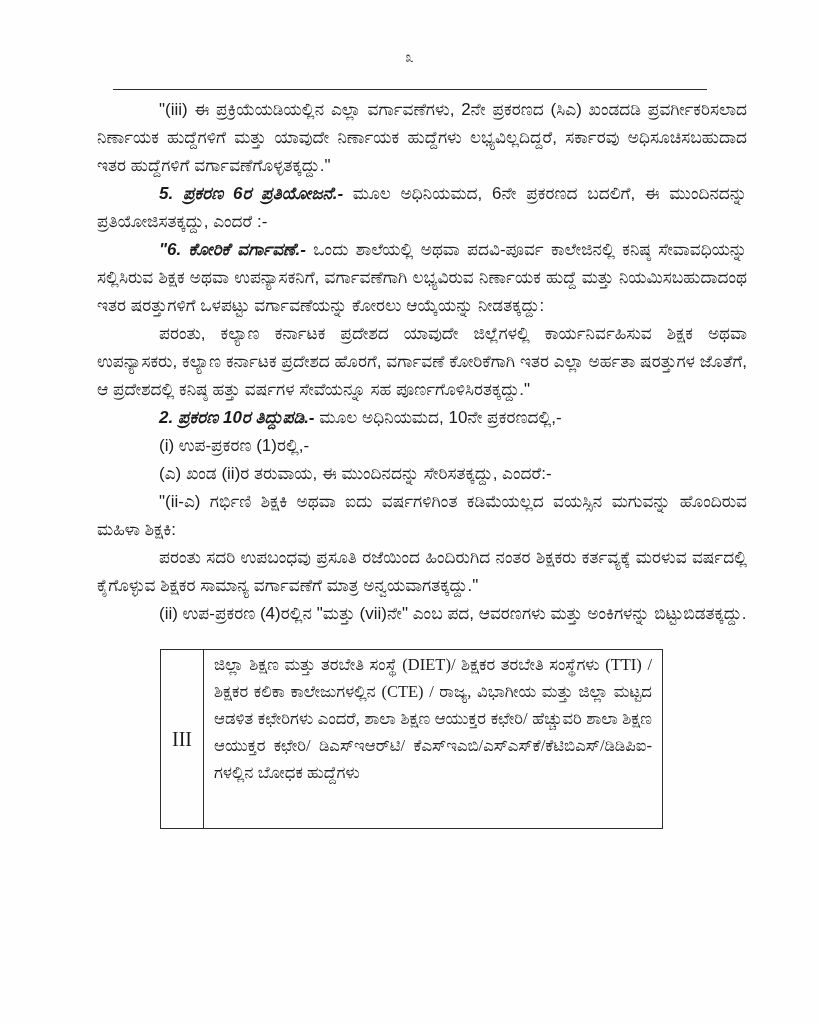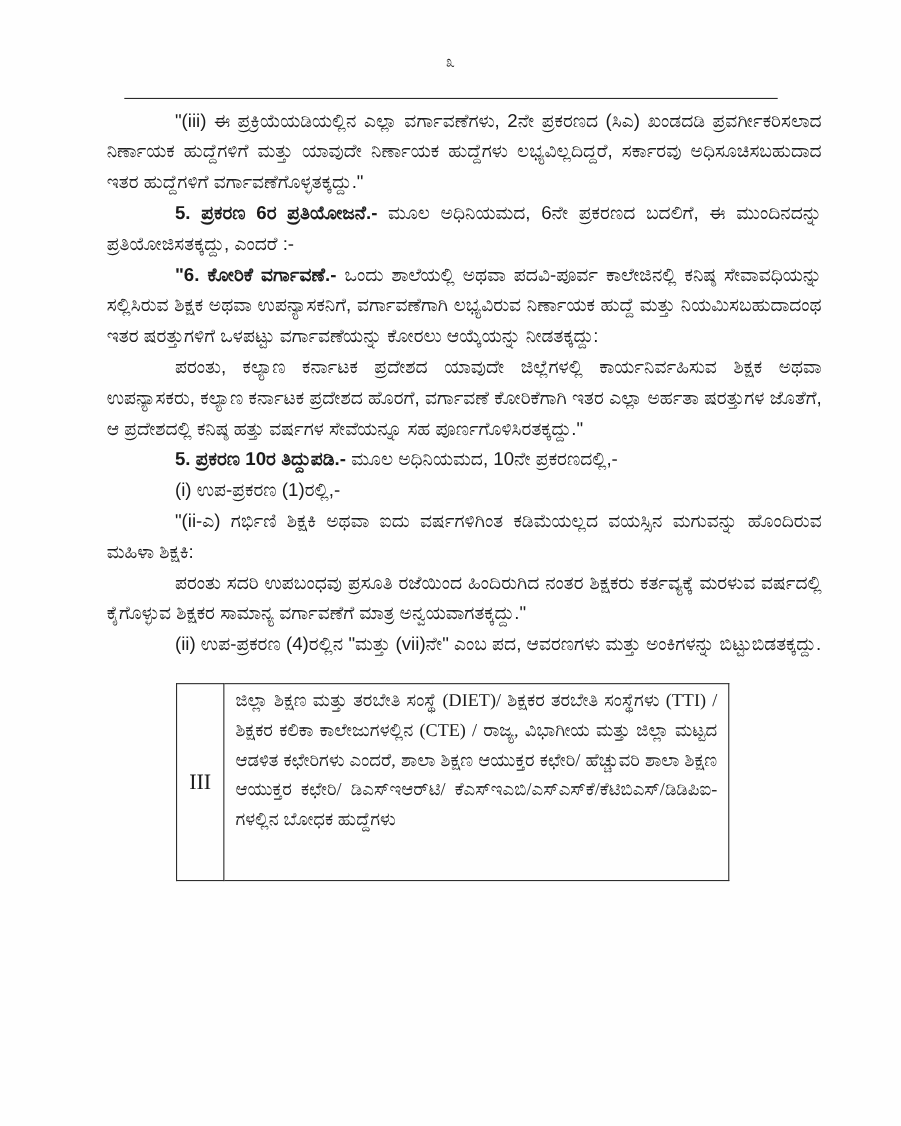--- a/index.html
+++ b/index.html
@@ -42,20 +42,21 @@
     font-size: 17px;
     line-height: 28px;
     text-align: justify;
   }
   p.para {
     margin: 0;
     text-indent: 62px;
   }
   p.para b.head {
     font-weight: bold;
+    font-style: italic;
   }
   table.amend-table {
     margin: 21px 0 0 63px;
     width: 503px;
     border-collapse: collapse;
     table-layout: fixed;
   }
   table.amend-table td {
     border: 1.6px solid #2d2d2d;
     font-family: Liberation Serif, serif;
@@ -87,24 +88,25 @@
   <div class="content">
 
     <p class="para"><span>"(iii) ಈ ಪ್ರಕ್ರಿಯೆಯಡಿಯಲ್ಲಿನ ಎಲ್ಲಾ ವರ್ಗಾವಣೆಗಳು, 2ನೇ ಪ್ರಕರಣದ (ಸಿಎ) ಖಂಡದಡಿ ಪ್ರವರ್ಗೀಕರಿಸಲಾದ ನಿರ್ಣಾಯಕ ಹುದ್ದೆಗಳಿಗೆ ಮತ್ತು ಯಾವುದೇ ನಿರ್ಣಾಯಕ ಹುದ್ದೆಗಳು ಲಭ್ಯವಿಲ್ಲದಿದ್ದರೆ, ಸರ್ಕಾರವು ಅಧಿಸೂಚಿಸಬಹುದಾದ ಇತರ ಹುದ್ದೆಗಳಿಗೆ ವರ್ಗಾವಣೆಗೊಳ್ಳತಕ್ಕದ್ದು."</span></p>
 
     <p class="para"><b class="head">5. ಪ್ರಕರಣ 6ರ ಪ್ರತಿಯೋಜನೆ.-</b><span> ಮೂಲ ಅಧಿನಿಯಮದ, 6ನೇ ಪ್ರಕರಣದ ಬದಲಿಗೆ, ಈ ಮುಂದಿನದನ್ನು ಪ್ರತಿಯೋಜಿಸತಕ್ಕದ್ದು, ಎಂದರೆ :-</span></p>
 
     <p class="para"><b class="head">"6. ಕೋರಿಕೆ ವರ್ಗಾವಣೆ.-</b><span> ಒಂದು ಶಾಲೆಯಲ್ಲಿ ಅಥವಾ ಪದವಿ-ಪೂರ್ವ ಕಾಲೇಜಿನಲ್ಲಿ ಕನಿಷ್ಠ ಸೇವಾವಧಿಯನ್ನು ಸಲ್ಲಿಸಿರುವ ಶಿಕ್ಷಕ ಅಥವಾ ಉಪನ್ಯಾಸಕನಿಗೆ, ವರ್ಗಾವಣೆಗಾಗಿ ಲಭ್ಯವಿರುವ ನಿರ್ಣಾಯಕ ಹುದ್ದೆ ಮತ್ತು ನಿಯಮಿಸಬಹುದಾದಂಥ ಇತರ ಷರತ್ತುಗಳಿಗೆ ಒಳಪಟ್ಟು ವರ್ಗಾವಣೆಯನ್ನು ಕೋರಲು ಆಯ್ಕೆಯನ್ನು ನೀಡತಕ್ಕದ್ದು:</span></p>
 
     <p class="para"><span>ಪರಂತು, ಕಲ್ಯಾಣ ಕರ್ನಾಟಕ ಪ್ರದೇಶದ ಯಾವುದೇ ಜಿಲ್ಲೆಗಳಲ್ಲಿ ಕಾರ್ಯನಿರ್ವಹಿಸುವ ಶಿಕ್ಷಕ ಅಥವಾ ಉಪನ್ಯಾಸಕರು, ಕಲ್ಯಾಣ ಕರ್ನಾಟಕ ಪ್ರದೇಶದ ಹೊರಗೆ, ವರ್ಗಾವಣೆ ಕೋರಿಕೆಗಾಗಿ ಇತರ ಎಲ್ಲಾ ಅರ್ಹತಾ ಷರತ್ತುಗಳ ಜೊತೆಗೆ, ಆ ಪ್ರದೇಶದಲ್ಲಿ ಕನಿಷ್ಠ ಹತ್ತು ವರ್ಷಗಳ ಸೇವೆಯನ್ನೂ ಸಹ ಪೂರ್ಣಗೊಳಿಸಿರತಕ್ಕದ್ದು."</span></p>
 
-    <p class="para"><b class="head">5. ಪ್ರಕರಣ 10ರ ತಿದ್ದುಪಡಿ.-</b><span> ಮೂಲ ಅಧಿನಿಯಮದ, 10ನೇ ಪ್ರಕರಣದಲ್ಲಿ,-</span></p>
+    <p class="para"><b class="head">2. ಪ್ರಕರಣ 10ರ ತಿದ್ದುಪಡಿ.-</b><span> ಮೂಲ ಅಧಿನಿಯಮದ, 10ನೇ ಪ್ರಕರಣದಲ್ಲಿ,-</span></p>
 
     <p class="para"><span>(i) ಉಪ-ಪ್ರಕರಣ (1)ರಲ್ಲಿ,-</span></p>
 
+    <p class="para"><span>(ಎ) ಖಂಡ (ii)ರ ತರುವಾಯ, ಈ ಮುಂದಿನದನ್ನು ಸೇರಿಸತಕ್ಕದ್ದು, ಎಂದರೆ:-</span></p>
 
     <p class="para"><span>"(ii-ಎ) ಗರ್ಭಿಣಿ ಶಿಕ್ಷಕಿ ಅಥವಾ ಐದು ವರ್ಷಗಳಿಗಿಂತ ಕಡಿಮೆಯಲ್ಲದ ವಯಸ್ಸಿನ ಮಗುವನ್ನು ಹೊಂದಿರುವ ಮಹಿಳಾ ಶಿಕ್ಷಕಿ:</span></p>
 
     <p class="para"><span>ಪರಂತು ಸದರಿ ಉಪಬಂಧವು ಪ್ರಸೂತಿ ರಜೆಯಿಂದ ಹಿಂದಿರುಗಿದ ನಂತರ ಶಿಕ್ಷಕರು ಕರ್ತವ್ಯಕ್ಕೆ ಮರಳುವ ವರ್ಷದಲ್ಲಿ ಕೈಗೊಳ್ಳುವ ಶಿಕ್ಷಕರ ಸಾಮಾನ್ಯ ವರ್ಗಾವಣೆಗೆ ಮಾತ್ರ ಅನ್ವಯವಾಗತಕ್ಕದ್ದು."</span></p>
 
 
     <p class="para"><span>(ii) ಉಪ-ಪ್ರಕರಣ (4)ರಲ್ಲಿನ "ಮತ್ತು (vii)ನೇ" ಎಂಬ ಪದ, ಆವರಣಗಳು ಮತ್ತು ಅಂಕಿಗಳನ್ನು ಬಿಟ್ಟುಬಿಡತಕ್ಕದ್ದು.</span></p>
 
 
     <table class="amend-table">

